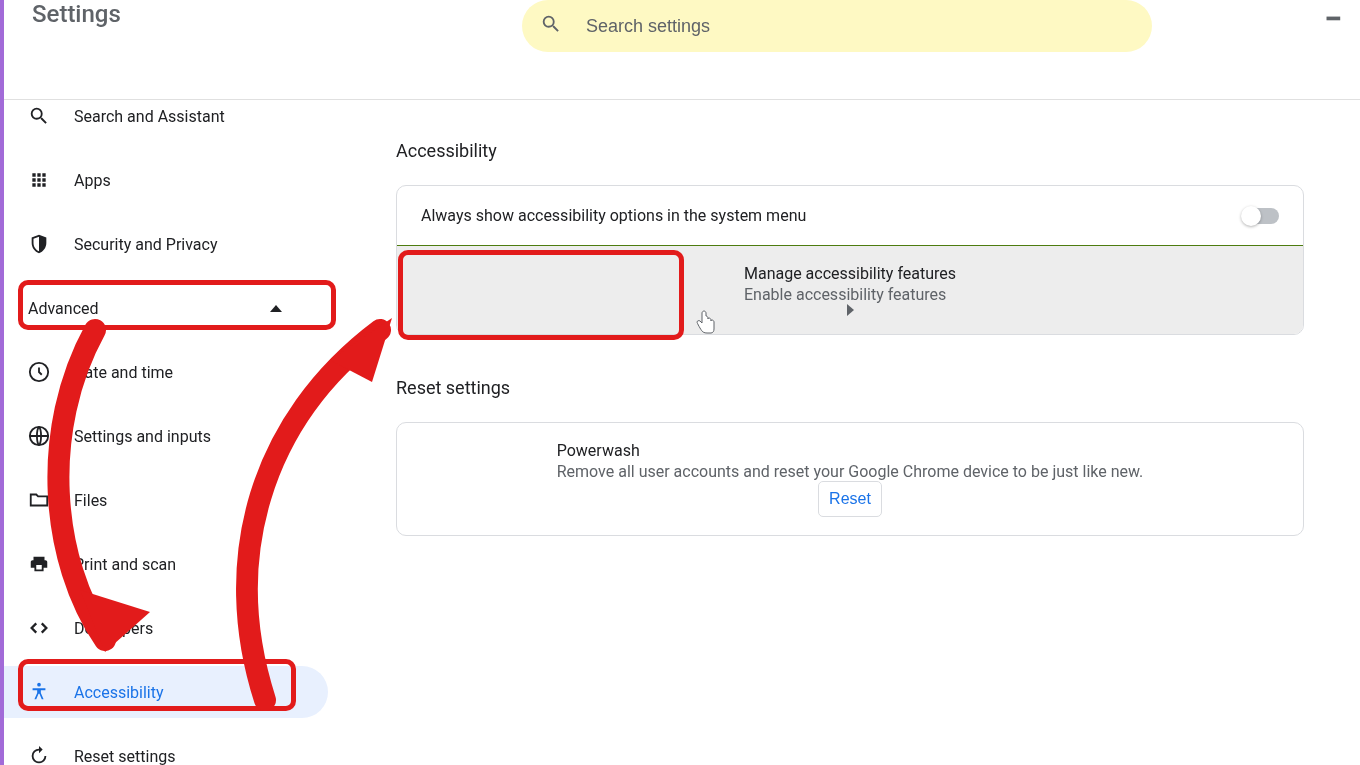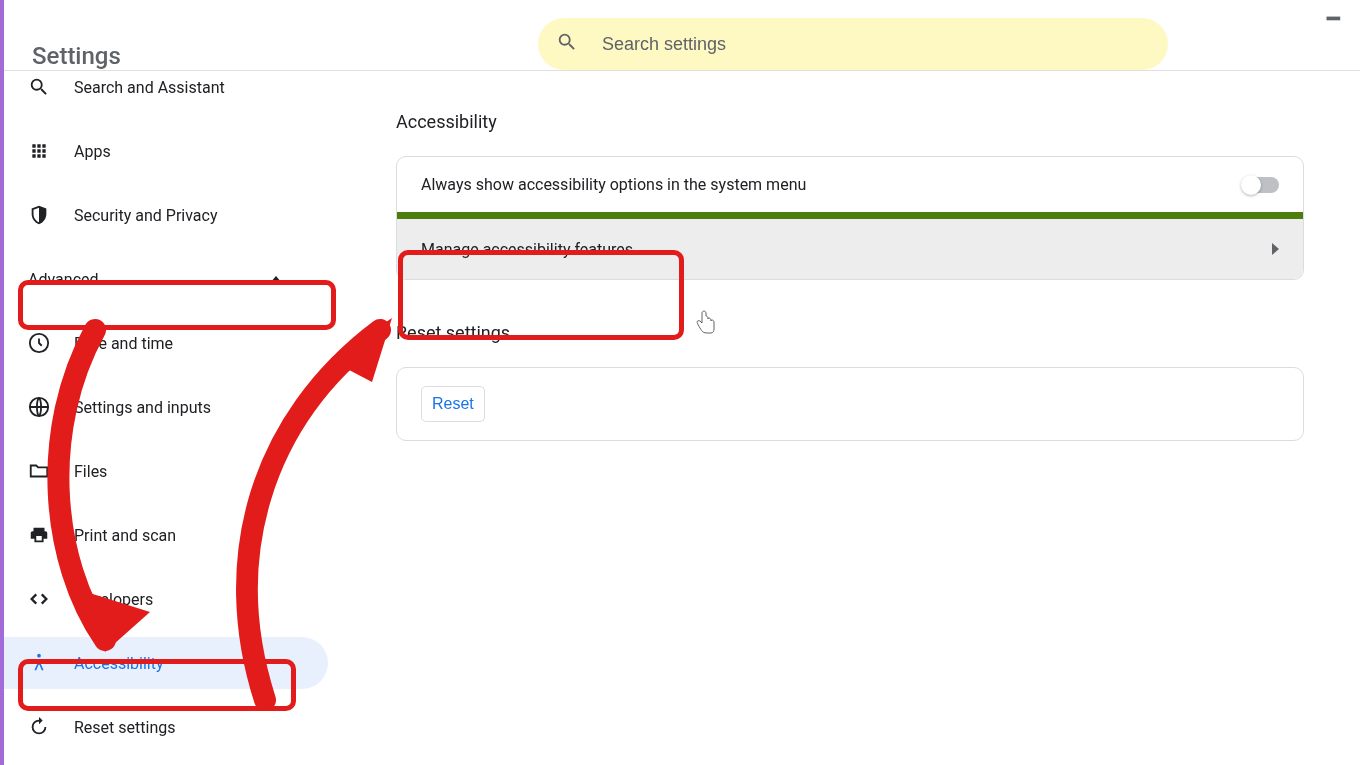--- a/index.html
+++ b/index.html
@@ -20,25 +20,24 @@
   }
   .window-controls {
     position: absolute;
     top: 6px; right: 20px;
     color: #5f6368;
     font-size: 22px;
     font-weight: 300;
   }
   .header {
     display: flex;
-    align-items: flex-end;
-    height: 71px;
+    align-items: flex-start;
+    height: 100px;
     padding-left: 32px;
     border-bottom: 1px solid #e0e0e0;
-    gap: 16px;
   }
   .header-title {
     font-size: 24px;
     color: #5f6368;
     font-weight: 500;
     flex: 0 0 auto;
     width: 490px;
   }
   .search-wrap {
     position: relative;
@@ -118,23 +117,23 @@
     border: 1px solid #dadce0;
     border-radius: 10px;
     overflow: hidden;
     margin-bottom: 42px;
   }
   .row {
     display: flex;
     align-items: center;
     padding: 18px 24px;
     min-height: 60px;
-    border-bottom: 7px solid #4d7c0f;
-  }
-  .row:last-child { border-bottom: none; }
+    border-bottom: 1px solid #4d7c0f;
+  }
+  .row:last-child { border-bottom: none; flex-direction: column; }
   .row-hover { background: #ededed; }
   .row-main { flex: 1; }
   .row-title { font-size: 16px; color: #202124; }
   .row-sub { font-size: 16px; color: #5f6368; margin-top: 2px; }
   
   .toggle {
     width: 36px; height: 16px;
     background: #bdc1c6;
     border-radius: 10px;
     position: relative;
@@ -304,28 +303,33 @@
     <div class="card">
       <div class="row">
         <div class="row-main">
           <div class="row-title">Always show accessibility options in the system menu</div>
         </div>
         <div class="toggle"></div>
       </div>
       <div class="row row-hover">
         <div class="row-main">
           <div class="row-title">Manage accessibility features</div>
+          <div class="row-sub">Enable accessibility features</div>
         </div>
         <div class="chev-right"></div>
       </div>
     </div>
 
     <div class="section-title">Reset settings</div>
     <div class="card">
       <div class="row">
+        <div class="row-main">
+          <div class="row-title">Powerwash</div>
+          <div class="row-sub">Remove all user accounts and reset your Google Chrome device to be just like new.</div>
+        </div>
         <button class="reset-btn">Reset</button>
       </div>
     </div>
   </div>
 </div>
 
 <div class="box-red" style="left:18px; top:280px; width:318px; height:50px;"></div>
 <div class="box-red" style="left:18px; top:659px; width:278px; height:52px;"></div>
 <div class="box-red" style="left:398px; top:250px; width:286px; height:90px;"></div>
 

